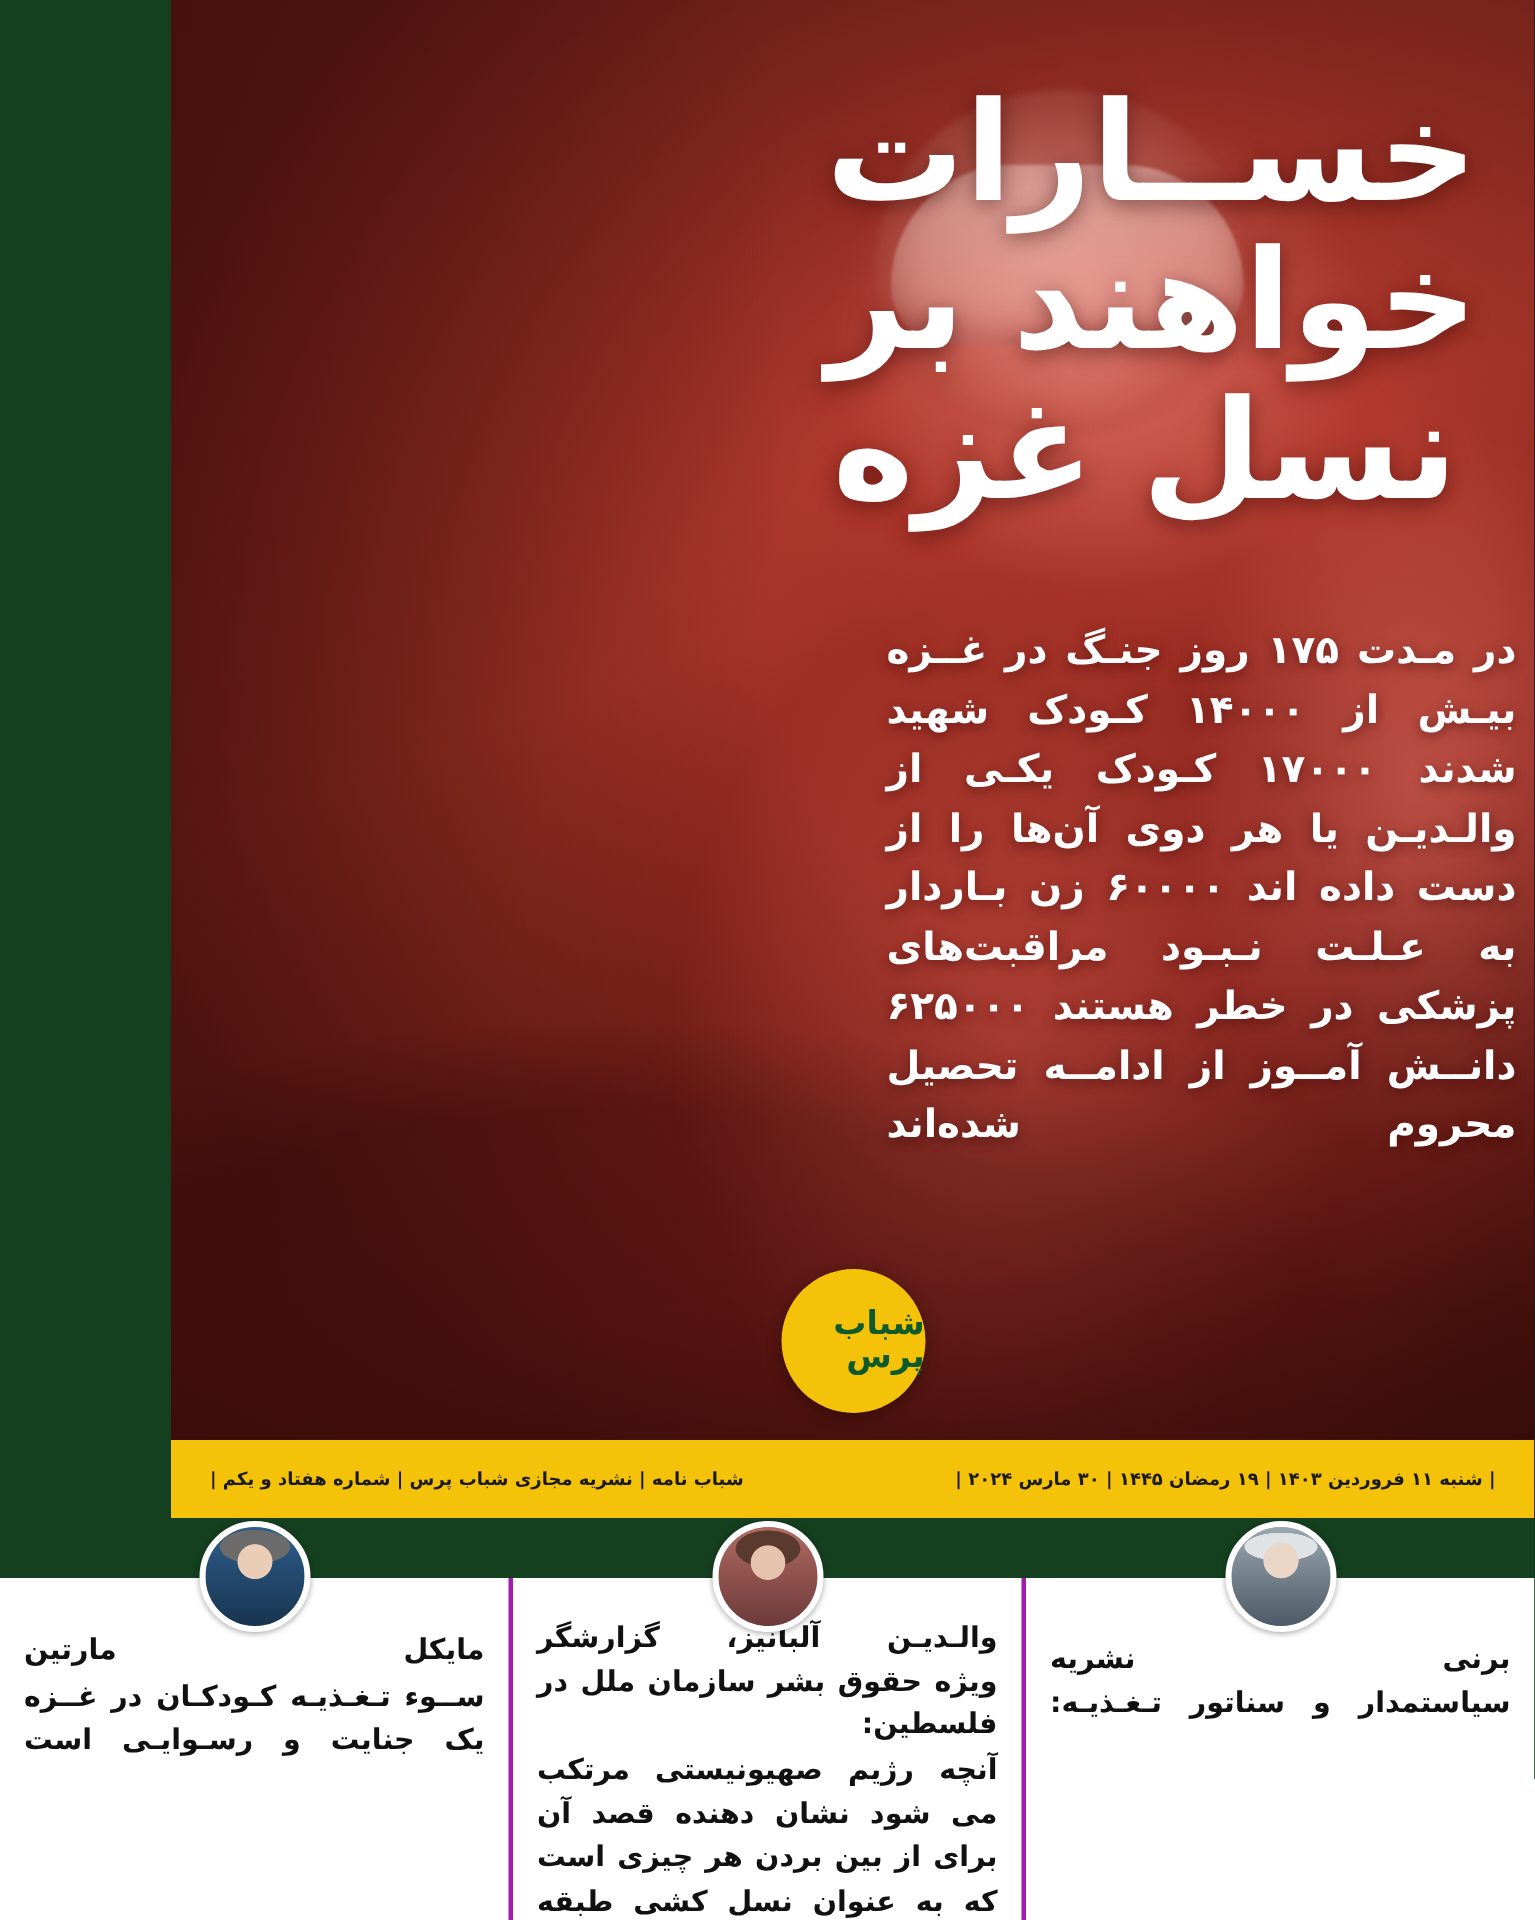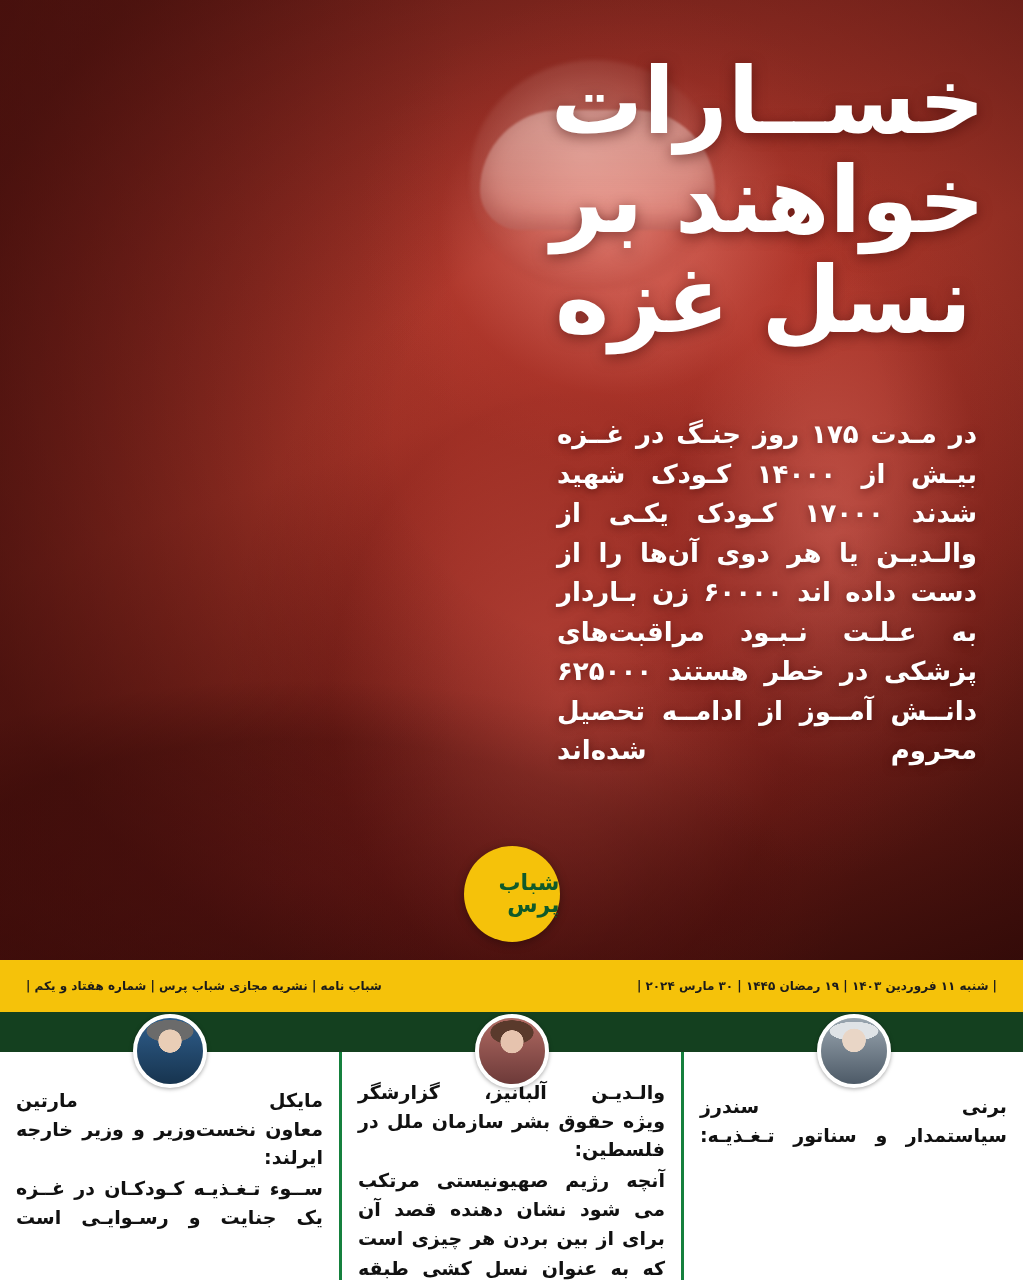--- a/index.html
+++ b/index.html
@@ -15,21 +15,21 @@
     width: 1023px;
     height: 1280px;
     background: #14401f;
     display: flex;
     flex-direction: column;
   }
 
   
   .hero {
     position: relative;
-    width: 1023px;
+    width: 909px;
     height: 1012px;
     overflow: hidden;
     background: #000000;
     margin-left: 12px;
   }
   
   .photo {
     position: absolute;
     inset: 0;
     background:
@@ -83,21 +83,21 @@
     letter-spacing: -1px;
     text-shadow: 0 3px 14px rgba(60,8,6,0.55);
     white-space: nowrap;
     text-align: left;
   }
 
   
   .stats {
     position: absolute;
     top: 415px;
-    right: 46px;
+    right: 12px;
     width: 420px;
     direction: rtl;
     text-align: justify;
   }
   .stats p {
     color: #ffffff;
     font-weight: 700;
     font-size: 26px;
     line-height: 1.52;
     text-align: justify;
@@ -158,21 +158,21 @@
     direction: rtl;
   }
   .quote {
     position: relative;
     flex: 1 1 0;
     background: #ffffff;
     margin: 40px 0 0 0;
     padding: 26px 16px 14px 16px;
     direction: rtl;
   }
-  .quote + .quote { border-right: 3px solid #15803d; }
+  .quote + .quote { border-right: 3px solid #a21caf; }
   .quote .avatar {
     position: absolute;
     top: -38px;
     left: 50%;
     transform: translateX(-50%);
     width: 74px; height: 74px;
     border-radius: 50%;
     border: 4px solid #ffffff;
     background: #b9c2bb;
     overflow: hidden;
@@ -256,36 +256,35 @@
       <span>شباب نامه | نشریه مجازی شباب پرس | شماره هفتاد و یکم |</span>
     </div>
   </div>
 
   <div class="quotes">
 
     <div class="quote q1">
       <div class="avatar">
           <div class="face"></div>
         </div>
-      <div class="name">برنی سندرز</div>
+      <div class="name">برنی نشریه</div>
       <div class="role">سیاستمدار و سناتور تـغـذیـه:</div>
     </div>
 
     <div class="quote q2">
       <div class="avatar">
           <div class="face"></div>
         </div>
       <div class="name">والـدیـن آلبانیز، گزارشگر</div>
       <div class="role">ویژه حقوق بشر سازمان ملل در فلسطین:</div>
       <div class="text">آنچه رژیم صهیونیستی مرتکب می شود نشان دهنده قصد آن برای از بین بردن هر چیزی است که به عنوان نسل کشی طبقه بندی می شود</div>
     </div>
 
     <div class="quote q3">
       <div class="avatar">
           <div class="face"></div>
         </div>
       <div class="name">مایکل مارتین</div>
-      <div class="role">معاون نخست‌وزیر و وزیر خارجه ایرلند:</div>
       <div class="text">ســوء تـغـذیـه کـودکـان در غــزه یک جنایت و رسـوایـی است</div>
     </div>
 
   </div>
 </div>
 
 </body></html>

